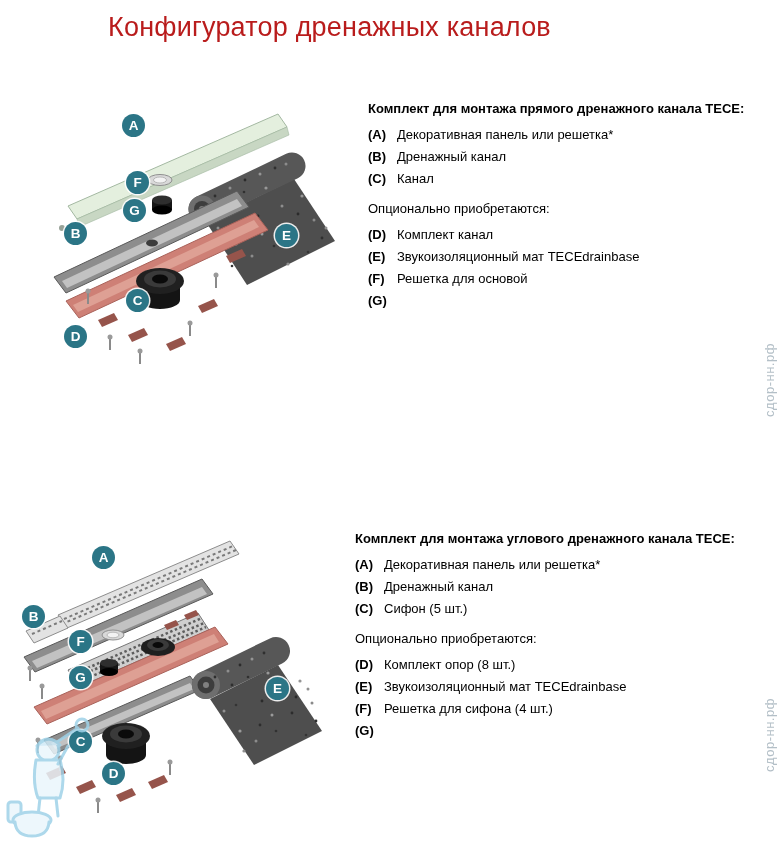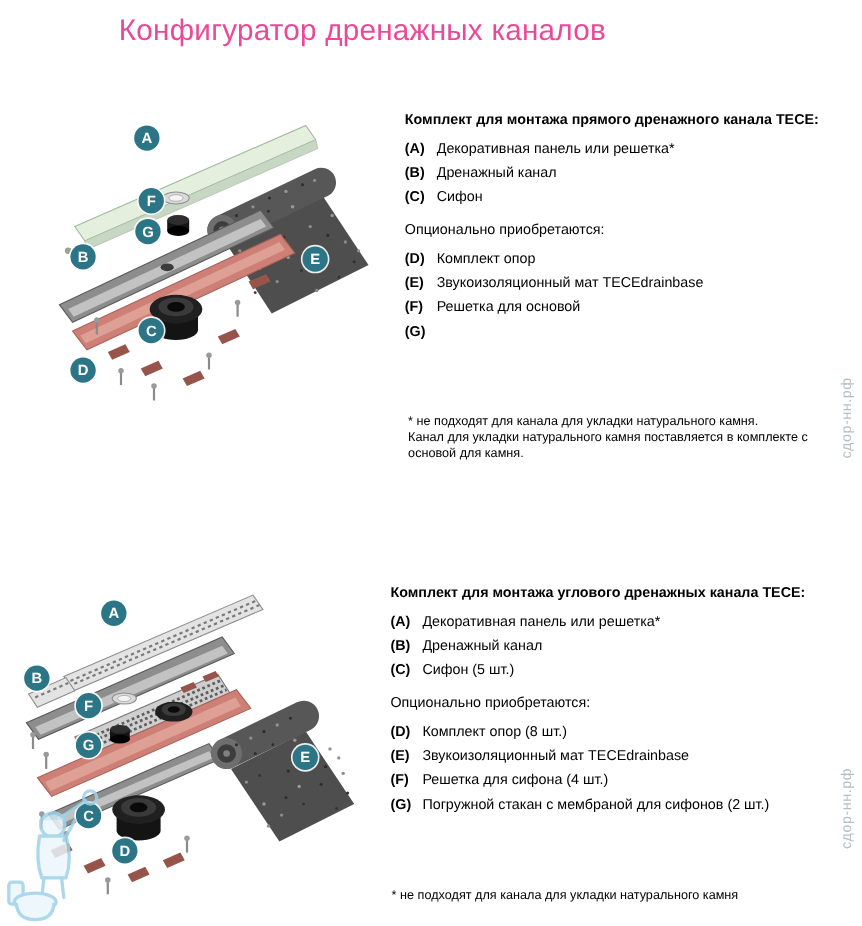--- a/index.html
+++ b/index.html
@@ -3,21 +3,21 @@
 <meta charset="utf-8">
 <style>
   * { box-sizing: border-box; }
   html, body { margin: 0; padding: 0; background: #fff; }
   .page {
     position: relative; width: 784px; height: 842px; background: #fff;
     font-family: "Liberation Sans", sans-serif; color: #000; overflow: hidden;
   }
   .title {
     position: absolute; left: 108px; top: 12px;
-    font-size: 27px; letter-spacing: 0.2px; color: #ec4899;
+    font-size: 27px; letter-spacing: 0.2px; color: #b91c1c;
   }
   .textblock { position: absolute; width: 418px; font-size: 13px; line-height: 15px; }
   .tb1 { left: 368px; top: 101px; }
   .tb2 { left: 355px; top: 531px; }
   .sec-heading { font-weight: bold; margin: 0 0 11px 0; }
   .item { display: flex; margin-bottom: 7px; }
   .item .key { font-weight: bold; width: 29px; flex: none; }
   .opt-heading { margin: 15px 0 11px 0; }
   .footnote { position: absolute; font-size: 11.5px; line-height: 14.5px; white-space: pre-line; }
   .fn1 { left: 371px; top: 376px; width: 400px; }
@@ -156,45 +156,42 @@
     <div class="item">
       <span class="key">(A)</span>
       <span>Декоративная панель или решетка*</span>
     </div>
     <div class="item">
       <span class="key">(B)</span>
       <span>Дренажный канал</span>
     </div>
     <div class="item">
       <span class="key">(C)</span>
-      <span>Сифон</span>
+      <span>Канал</span>
     </div>
 
     <div class="opt-heading">Опционально приобретаются:</div>
 
     <div class="item">
       <span class="key">(D)</span>
-      <span>Комплект опор</span>
+      <span>Комплект канал</span>
     </div>
     <div class="item">
       <span class="key">(E)</span>
       <span>Звукоизоляционный мат TECEdrainbase</span>
     </div>
     <div class="item">
       <span class="key">(F)</span>
       <span>Решетка для основой</span>
     </div>
     <div class="item">
       <span class="key">(G)</span>
     </div>
   </div>
 
-  <div class="footnote fn1">* не подходят для канала для укладки натурального камня.
-Канал для укладки натурального камня поставляется в комплекте с
-основой для камня.</div>
 
   <div class="diagram d2">
     <svg width="345" height="285" viewBox="0 0 345 285">
 
       <g>
         <polygon points="48,80 220,6 229,19 57,93" fill="#e3e3e3" stroke="#8d8d8d"></polygon>
         <line x1="54" y1="84" x2="223" y2="11" stroke="#7a7a7a" stroke-width="2" stroke-dasharray="3,3"></line>
         <line x1="52" y1="89" x2="226" y2="15" stroke="#7a7a7a" stroke-width="2" stroke-dasharray="3,3"></line>
         <polygon points="16,96 50,81 58,93 24,108" fill="#e3e3e3" stroke="#8d8d8d"></polygon>
         <line x1="22" y1="99" x2="52" y2="86" stroke="#7a7a7a" stroke-width="2" stroke-dasharray="3,3"></line>
@@ -306,21 +303,21 @@
     <div class="callout" style="left:82px;top:11px">A</div>
     <div class="callout" style="left:12px;top:70px">B</div>
     <div class="callout" style="left:59px;top:95px">F</div>
     <div class="callout" style="left:59px;top:131px">G</div>
     <div class="callout" style="left:256px;top:142px">E</div>
     <div class="callout" style="left:59px;top:195px">C</div>
     <div class="callout" style="left:92px;top:227px">D</div>
   </div>
 
   <div class="textblock tb2">
-    <div class="sec-heading">Комплект для монтажа углового дренажных канала TECE:</div>
+    <div class="sec-heading">Комплект для монтажа углового дренажного канала TECE:</div>
 
     <div class="item">
       <span class="key">(A)</span>
       <span>Декоративная панель или решетка*</span>
     </div>
     <div class="item">
       <span class="key">(B)</span>
       <span>Дренажный канал</span>
     </div>
     <div class="item">
@@ -337,25 +334,23 @@
     <div class="item">
       <span class="key">(E)</span>
       <span>Звукоизоляционный мат TECEdrainbase</span>
     </div>
     <div class="item">
       <span class="key">(F)</span>
       <span>Решетка для сифона (4 шт.)</span>
     </div>
     <div class="item">
       <span class="key">(G)</span>
-      <span>Погружной стакан с мембраной для сифонов (2 шт.)</span>
-    </div>
-  </div>
-
-  <div class="footnote fn2">* не подходят для канала для укладки натурального камня</div>
+    </div>
+  </div>
+
 
   <div class="vwm wm1">сдор-нн.рф</div>
   <div class="vwm wm2">сдор-нн.рф</div>
 
   <div class="plumber">
     <svg width="100" height="128" viewBox="0 0 100 128">
       <g stroke="#9fd2e8" stroke-width="3" fill="#eaf6fc" stroke-linejoin="round" stroke-linecap="round">
         <path d="M55,30 L76,16" fill="none"></path>
         <circle cx="80" cy="13" r="6" fill="none"></circle>
         <circle cx="46" cy="38" r="11"></circle>

